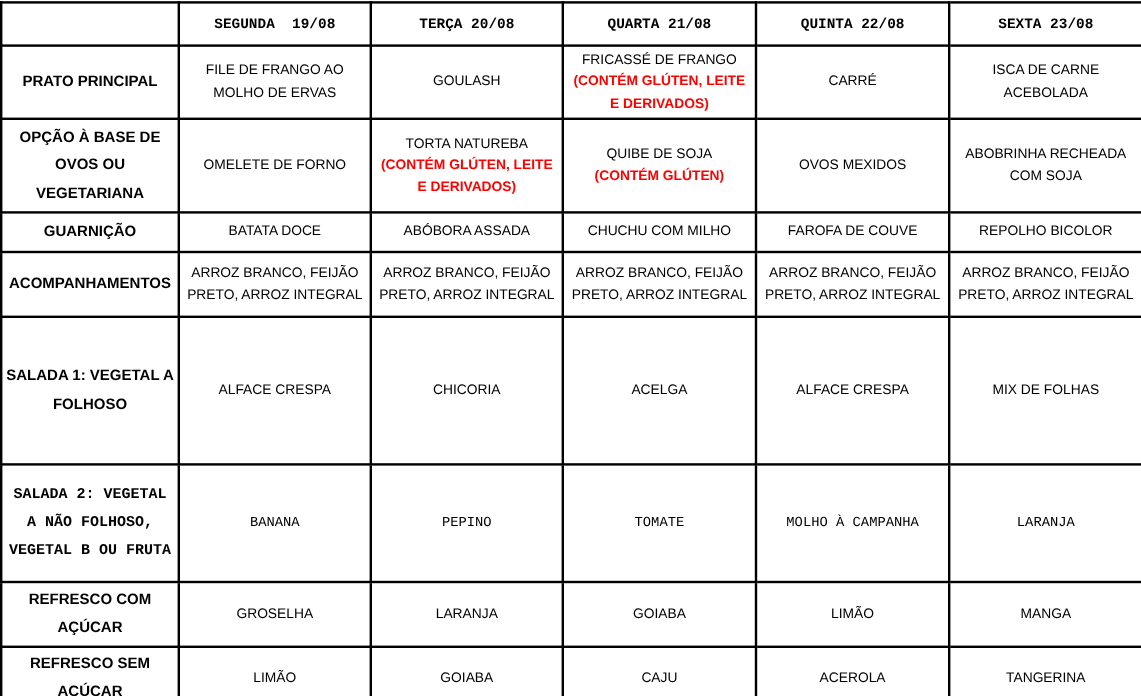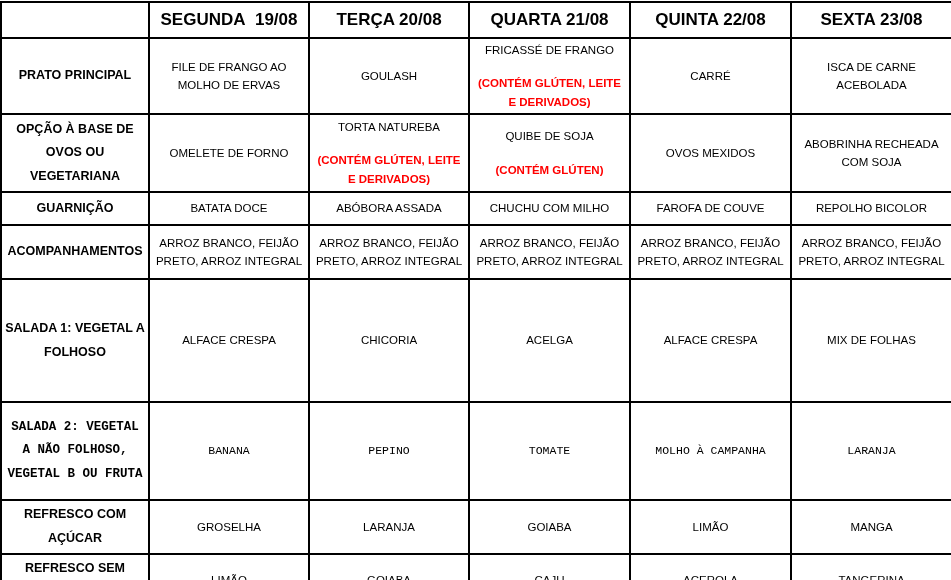--- a/index.html
+++ b/index.html
@@ -24,39 +24,39 @@
     overflow:hidden;
   }
   tr.title-row th {
     height:38px;
     font-size:13px;
     font-weight:bold;
     letter-spacing:0.2px;
   }
   tr.header-row { height:36px; }
   th.day {
-    font-size:17px;
-    font-weight:bold;
+    font-size:12px;
+    font-weight:bold;
+    font-family:Liberation Mono, monospace;
   }
   th.corner { background:#ffffff; }
   th.label {
     font-size:12.5px;
     font-weight:bold;
     line-height:1.9;
     padding:2px 2px;
   }
   td.cell {
     font-size:11.5px;
     font-weight:normal;
     line-height:1.6;
   }
   td.cell .allergen {
     color:var(--allergen);
     font-weight:bold;
-    margin-top:15px;
   }
   tr.row-0 { height:60px; }
   tr.row-1 { height:78px;padding-left:33px; }
   tr.row-2 { height:33px; }
   tr.row-3 { height:54px;padding-left:33px; }
   tr.row-4 { height:123px; }
   tr.row-5 { height:98px;font-family:Liberation Mono, monospace; }
   tr.row-6 { height:40px; }
   tr.row-7 { height:42px; }
 </style>

